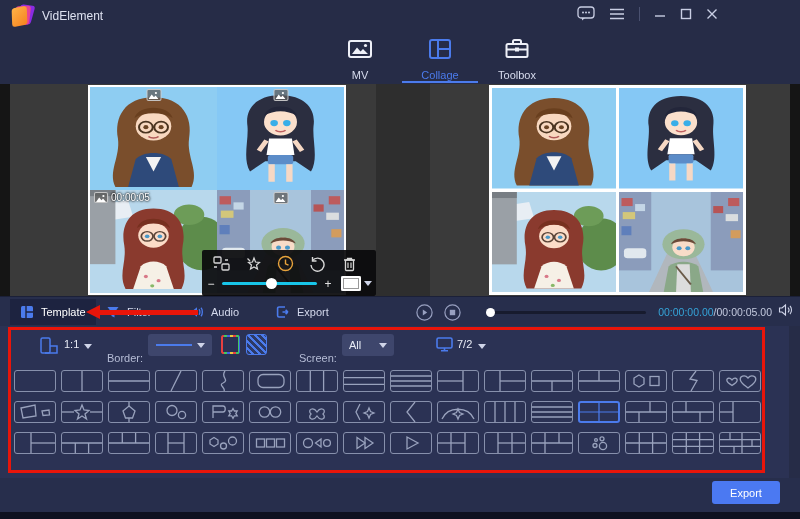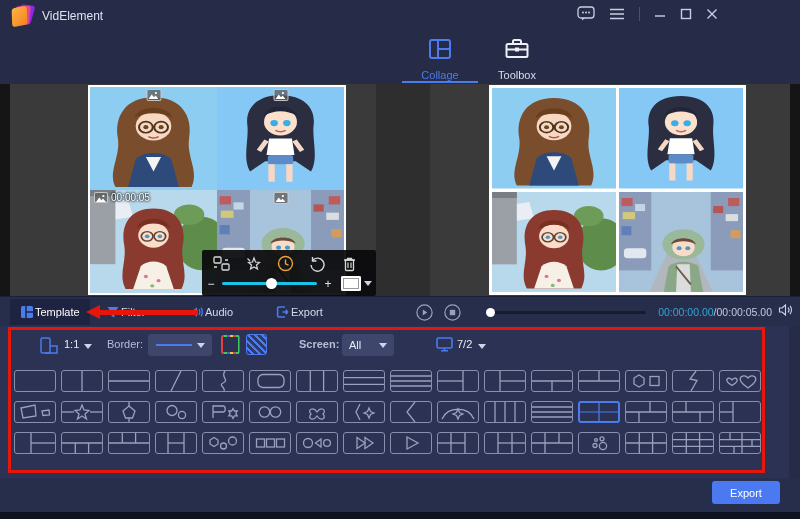--- a/index.html
+++ b/index.html
@@ -55,41 +55,41 @@
   .fbtn.hl{color:#e8a33c;}
   .zoomrow{position:absolute;left:4px;top:26px;display:flex;align-items:center;gap:6px;width:166px;}
   .zsym{color:#e0e0e0;font-size:12px;width:10px;text-align:center;cursor:pointer;line-height:10px;}
   .ztrack{position:relative;width:96px;height:3px;background:#18c5e8;border-radius:2px;cursor:pointer;}
   .zknob{position:absolute;left:44px;top:-4px;width:11px;height:11px;border-radius:50%;background:#fff;}
   .framepick{display:flex;align-items:center;gap:3px;cursor:pointer;margin-left:2px;}
   .framepick .frm{width:20px;height:15px;background:#fff;border-radius:2px;box-shadow:inset 0 0 0 2px #fff, inset 0 0 0 3px #999;}
   .dropcaret{width:0;height:0;border-left:4px solid transparent;border-right:4px solid transparent;border-top:5px solid #cfd4e8;}
   
   .tabrow{position:absolute;left:0;top:296px;width:800px;height:30px;background:#272e4c;border-top:1px solid #1b2038;}
-  .tab{position:absolute;top:2px;height:26px;display:flex;align-items:center;gap:1px;padding:0 10px;cursor:pointer;}
+  .tab{position:absolute;top:2px;height:26px;display:flex;align-items:center;gap:7px;padding:0 10px;cursor:pointer;}
   .tab .tab-label{font-size:11px;color:#d4d9ec;}
   .tab.active{background:#1d2340;}
   .tab.active .tab-label{color:#ffffff;}
   .tab svg{display:block;}
   .redarrow{position:absolute;left:86px;top:8px;width:112px;height:15px;z-index:6;pointer-events:none;}
   .redarrow .shaft{position:absolute;left:12px;top:5px;width:100px;height:5px;background:#e8150a;}
   .redarrow .head{position:absolute;left:0;top:0;width:0;height:0;
       border-top:7.5px solid transparent;border-bottom:7.5px solid transparent;border-right:14px solid #e8150a;}
   .playback{position:absolute;right:0;top:2px;height:26px;display:flex;align-items:center;}
   .pbtn{width:17px;height:17px;margin-right:11px;color:#98a0c0;cursor:pointer;}
   .pslider{position:relative;width:160px;height:3px;background:#171b2e;border-radius:2px;margin:0 8px 0 14px;cursor:pointer;}
   .pdot{position:absolute;left:0;top:-3px;width:9px;height:9px;background:#fff;border-radius:50%;}
   .ptime{font-size:10.5px;white-space:nowrap;margin:0 6px 0 4px;}
   .ptime .cur{color:#35a4d8;} .ptime .tot{color:#c3c9de;}
   .volbtn{color:#cfd4e8;margin-right:6px;cursor:pointer;}
   
   .tplsection{position:absolute;left:0;top:326px;width:789px;height:152px;background:#2b3254;}
   .redrect{position:absolute;left:8px;top:327px;width:757px;height:146px;border:3px solid #e8150a;z-index:7;pointer-events:none;}
   .optrow{position:absolute;left:0;top:8px;width:800px;height:24px;font-size:11px;}
-  .opt-label{color:#b6bdd6;}
+  .opt-label{color:#b6bdd6;margin-top:14px;}
   .sel{display:flex;align-items:center;justify-content:space-between;background:#3e466c;border-radius:3px;height:22px;padding:0 7px;cursor:pointer;}
   .iconbtn{display:flex;align-items:center;justify-content:center;cursor:pointer;}
   .stripebtn{width:21px;height:21px;border:1px solid #4b7bec;border-radius:3px;background:
       repeating-linear-gradient(45deg,#2d3a66 0 3px,#4b7bec 3px 5px);}
   .colorbtn{width:19px;height:19px;border-radius:2px;
       background:
        repeating-linear-gradient(90deg,#e84040 0 3px,#40c860 3px 6px,#4060e8 6px 9px,#e8c840 9px 12px);
       -webkit-mask:linear-gradient(#000 0 0) top/100% 2px no-repeat,
                    linear-gradient(#000 0 0) bottom/100% 2px no-repeat,
                    linear-gradient(#000 0 0) left/2px 100% no-repeat,
@@ -151,20 +151,25 @@
         </span>
       <span>
         <svg width="12" height="12" viewBox="0 0 12 12">
             <path d="M1.5 1.5 L10.5 10.5 M10.5 1.5 L1.5 10.5" stroke="#c9cee4" stroke-width="1.4"></path>
           </svg>
         </span>
     </div>
   </div>
 
   <div class="nav" id="nav">
+      <div class="nav-item" style="left: 322px;"><span><svg width="26" height="26" viewBox="0 0 26 26">
+            <rect x="2" y="5" width="22" height="16" rx="2" stroke="currentColor" fill="none" stroke-width="2"></rect>
+            <path d="M5 18 L10 11.5 L13.5 15.5 L16 13 L21 18 Z" fill="currentColor"></path>
+            <circle cx="18.5" cy="9.5" r="1.6" fill="currentColor"></circle>
+          </svg></span><span class="nav-label">MV</span></div>
       <div class="nav-item" style="left: 479px;"><span><svg width="26" height="26" viewBox="0 0 26 26">
             <rect x="2.5" y="8" width="21" height="13" rx="1.5" stroke="currentColor" fill="none" stroke-width="2"></rect>
             <path d="M9 8 V5.5 a1.5 1.5 0 0 1 1.5 -1.5 h5 a1.5 1.5 0 0 1 1.5 1.5 V8" stroke="currentColor" fill="none" stroke-width="2"></path>
             <path d="M2.5 13.5 H23.5" stroke="currentColor" stroke-width="2"></path>
             <rect x="11" y="11.5" width="4" height="4" fill="currentColor"></rect>
           </svg></span><span class="nav-label">Toolbox</span></div>
       <div class="nav-item active" style="left: 402px;"><span><svg width="26" height="26" viewBox="0 0 26 26">
             <rect x="3" y="4" width="20" height="18" rx="2" stroke="currentColor" fill="none" stroke-width="2"></rect>
             <path d="M11 4 V22 M11 13 H23" stroke="currentColor" stroke-width="2"></path>
           </svg></span><span class="nav-label">Collage</span></div>
@@ -514,21 +519,21 @@
           </svg>
         <span class="caret"></span>
       </span>
       <span class="iconbtn" style="position:absolute;left:221px;top:1px;">
           <span class="colorbtn"></span>
         </span>
       <span class="iconbtn" style="position:absolute;left:246px;top:0px;">
           <span class="stripebtn"></span>
         </span>
 
-      <span class="opt-label" style="position:absolute;left:299px;top:4px;font-weight:bold;">Screen:</span>
+      <span class="opt-label" style="position:absolute;left:299px;top:4px;">Screen:</span>
       <span class="sel" style="position:absolute;left:342px;top:0;width:52px;">
         <span>All</span>
         <span class="caret"></span>
       </span>
 
       <span style="position:absolute;left:436px;top:3px;">
         <svg width="17" height="15" viewBox="0 0 17 15">
             <rect x="1" y="1" width="15" height="10" rx="1.5" stroke="#4b7bec" fill="none" stroke-width="1.6"></rect>
             <path d="M8.5 11 V13.5 M5 13.8 H12" stroke="#4b7bec" stroke-width="1.6"></path>
           </svg></span>

